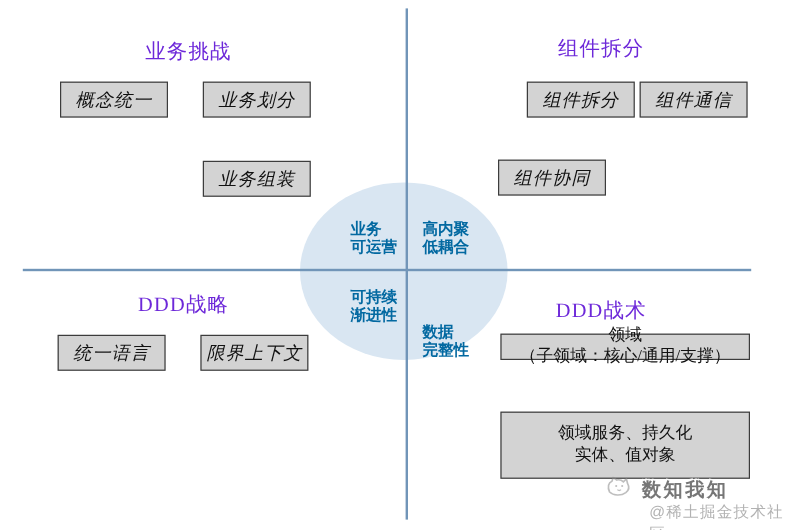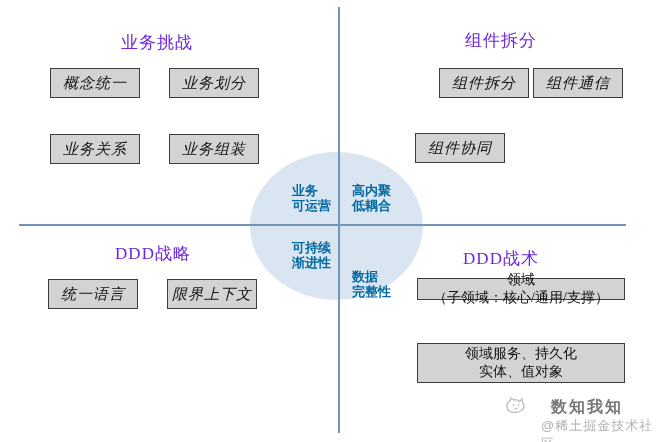--- a/index.html
+++ b/index.html
@@ -84,21 +84,21 @@
   
   .watermark {
     position: absolute;
     left: 505px; top: 397px;
     z-index: 5;
     user-select: none;
   }
   .wm-row1 {
     display: flex;
     align-items: center;
-    gap: 20px;
+    gap: 4px;
   }
   .wm-brand {
     font-weight: bold;
     font-size: 16px;
     color: rgba(80,80,80,0.78);
     text-shadow: 1px 1px 0 rgba(255,255,255,0.9), -1px -1px 0 rgba(255,255,255,0.6);
     letter-spacing: 2px;
   }
   .wm-handle {
     margin-left: 36px;
@@ -120,35 +120,34 @@
   <div class="vline"></div>
   <div class="hline"></div>
 
   <div class="qtitle" style="left:157px; top:31px;">业务挑战</div>
   <div class="qtitle" style="left:501px; top:29px;">组件拆分</div>
   <div class="qtitle" style="left:153px; top:242px;">DDD战略</div>
   <div class="qtitle" style="left:501px; top:247px;">DDD战术</div>
 
   <div class="box small" style="left:50px;  top:68px;">概念统一</div>
   <div class="box small" style="left:169px; top:68px;">业务划分</div>
-  <div class="box small" style="left:50px;  top:134px;">业务关系</div>
   <div class="box small" style="left:169px; top:134px;">业务组装</div>
 
   <div class="box small" style="left:415px; top:68px;margin-left:24px;">组件拆分</div>
   <div class="box small" style="left:533px; top:68px;">组件通信</div>
   <div class="box small" style="left:415px; top:133px;">组件协同</div>
 
   <div class="box small" style="left:48px;  top:279px;">统一语言</div>
   <div class="box small" style="left:167px; top:279px;">限界上下文</div>
 
   <div class="box wide" style="left:417px; top:278px; height:22px;">
     <div>领域</div>
     <div>（子领域：核心/通用/支撑）</div>
   </div>
-  <div class="box wide" style="left:417px; top:343px; height:40px;">
+  <div class="box wide" style="left:417px; top:343px; height:56px;">
     <div>领域服务、持久化</div>
     <div>实体、值对象</div>
   </div>
 
   <div class="clabel" style="left:292px; top:183px;">
     <div>业务</div>
     <div>可运营</div>
   </div>
   <div class="clabel" style="left:292px; top:240px;">
     <div>可持续</div>

